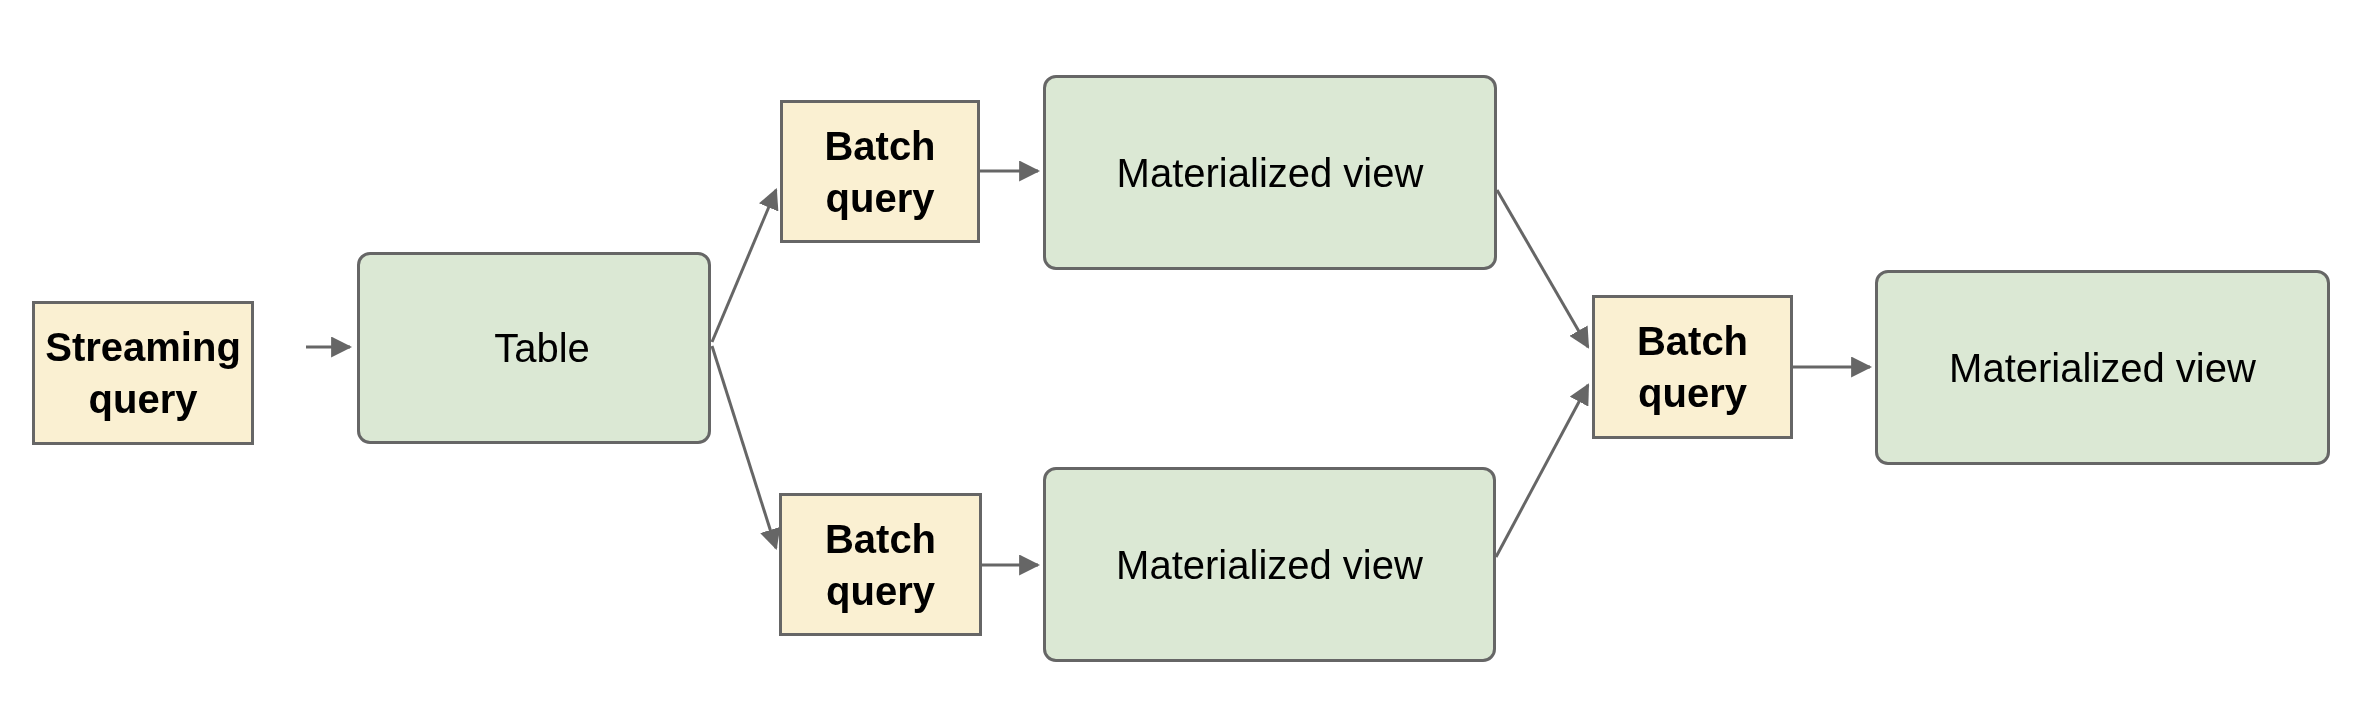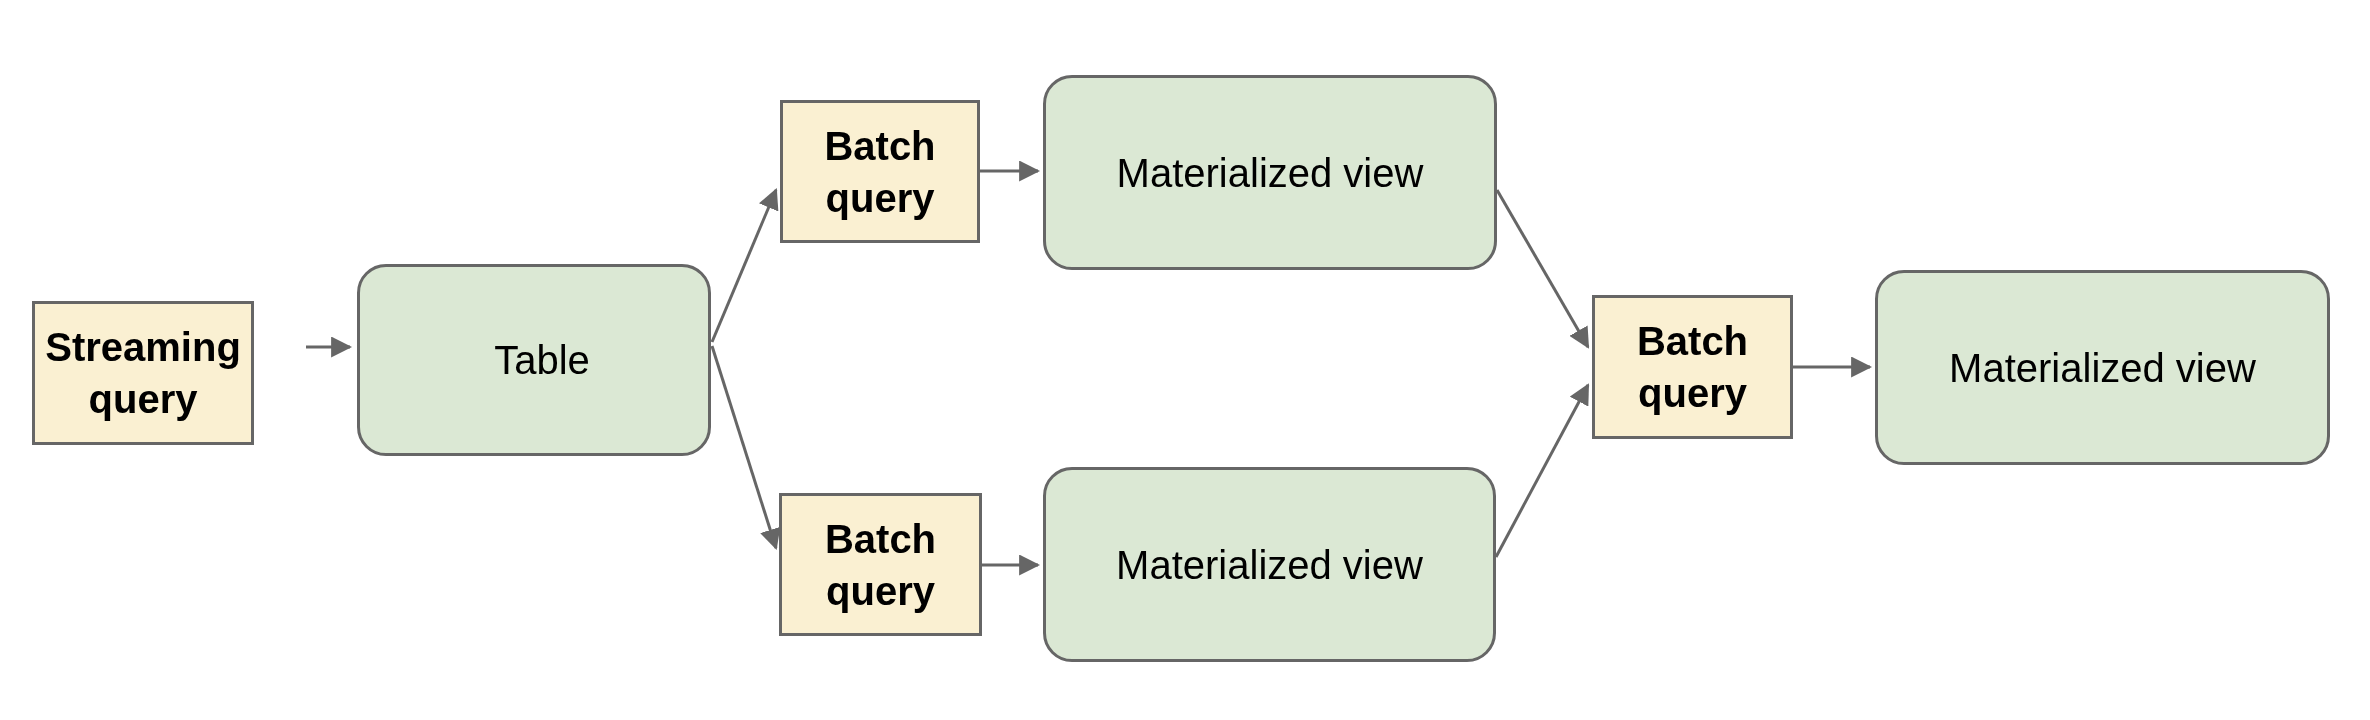--- a/index.html
+++ b/index.html
@@ -31,26 +31,26 @@
     display: block;
     padding: 0 18px;
   }
   .node.query {
     background: #faf0d2;
     border-radius: 0;
     font-weight: bold;
   }
   .node.store {
     background: #dbe8d4;
-    border-radius: 29px;
+    border-radius: 13px;
     justify-content: center;
   }
   
   #n-streaming-query      { left: 32px;   top: 276px; width: 222px; height: 144px; margin-top: 25px; }
-  #n-table                { left: 357px;  top: 264px; width: 354px; height: 192px; padding-left: 16px; }
+  #n-table                { left: 357px;  top: 252px; width: 354px; height: 192px; padding-left: 16px; }
   #n-batch-query-top      { left: 780px;  top: 100px; width: 200px; height: 143px; }
   #n-mv-top               { left: 1043px; top: 75px;  width: 454px; height: 195px; }
   #n-batch-query-bottom   { left: 779px;  top: 493px; width: 203px; height: 143px; }
   #n-mv-bottom            { left: 1043px; top: 467px; width: 453px; height: 195px; }
   #n-batch-query-right    { left: 1592px; top: 295px; width: 201px; height: 144px; }
   #n-mv-right             { left: 1875px; top: 270px; width: 455px; height: 195px; }
 
   #edges {
     position: absolute;
     left: 0;

